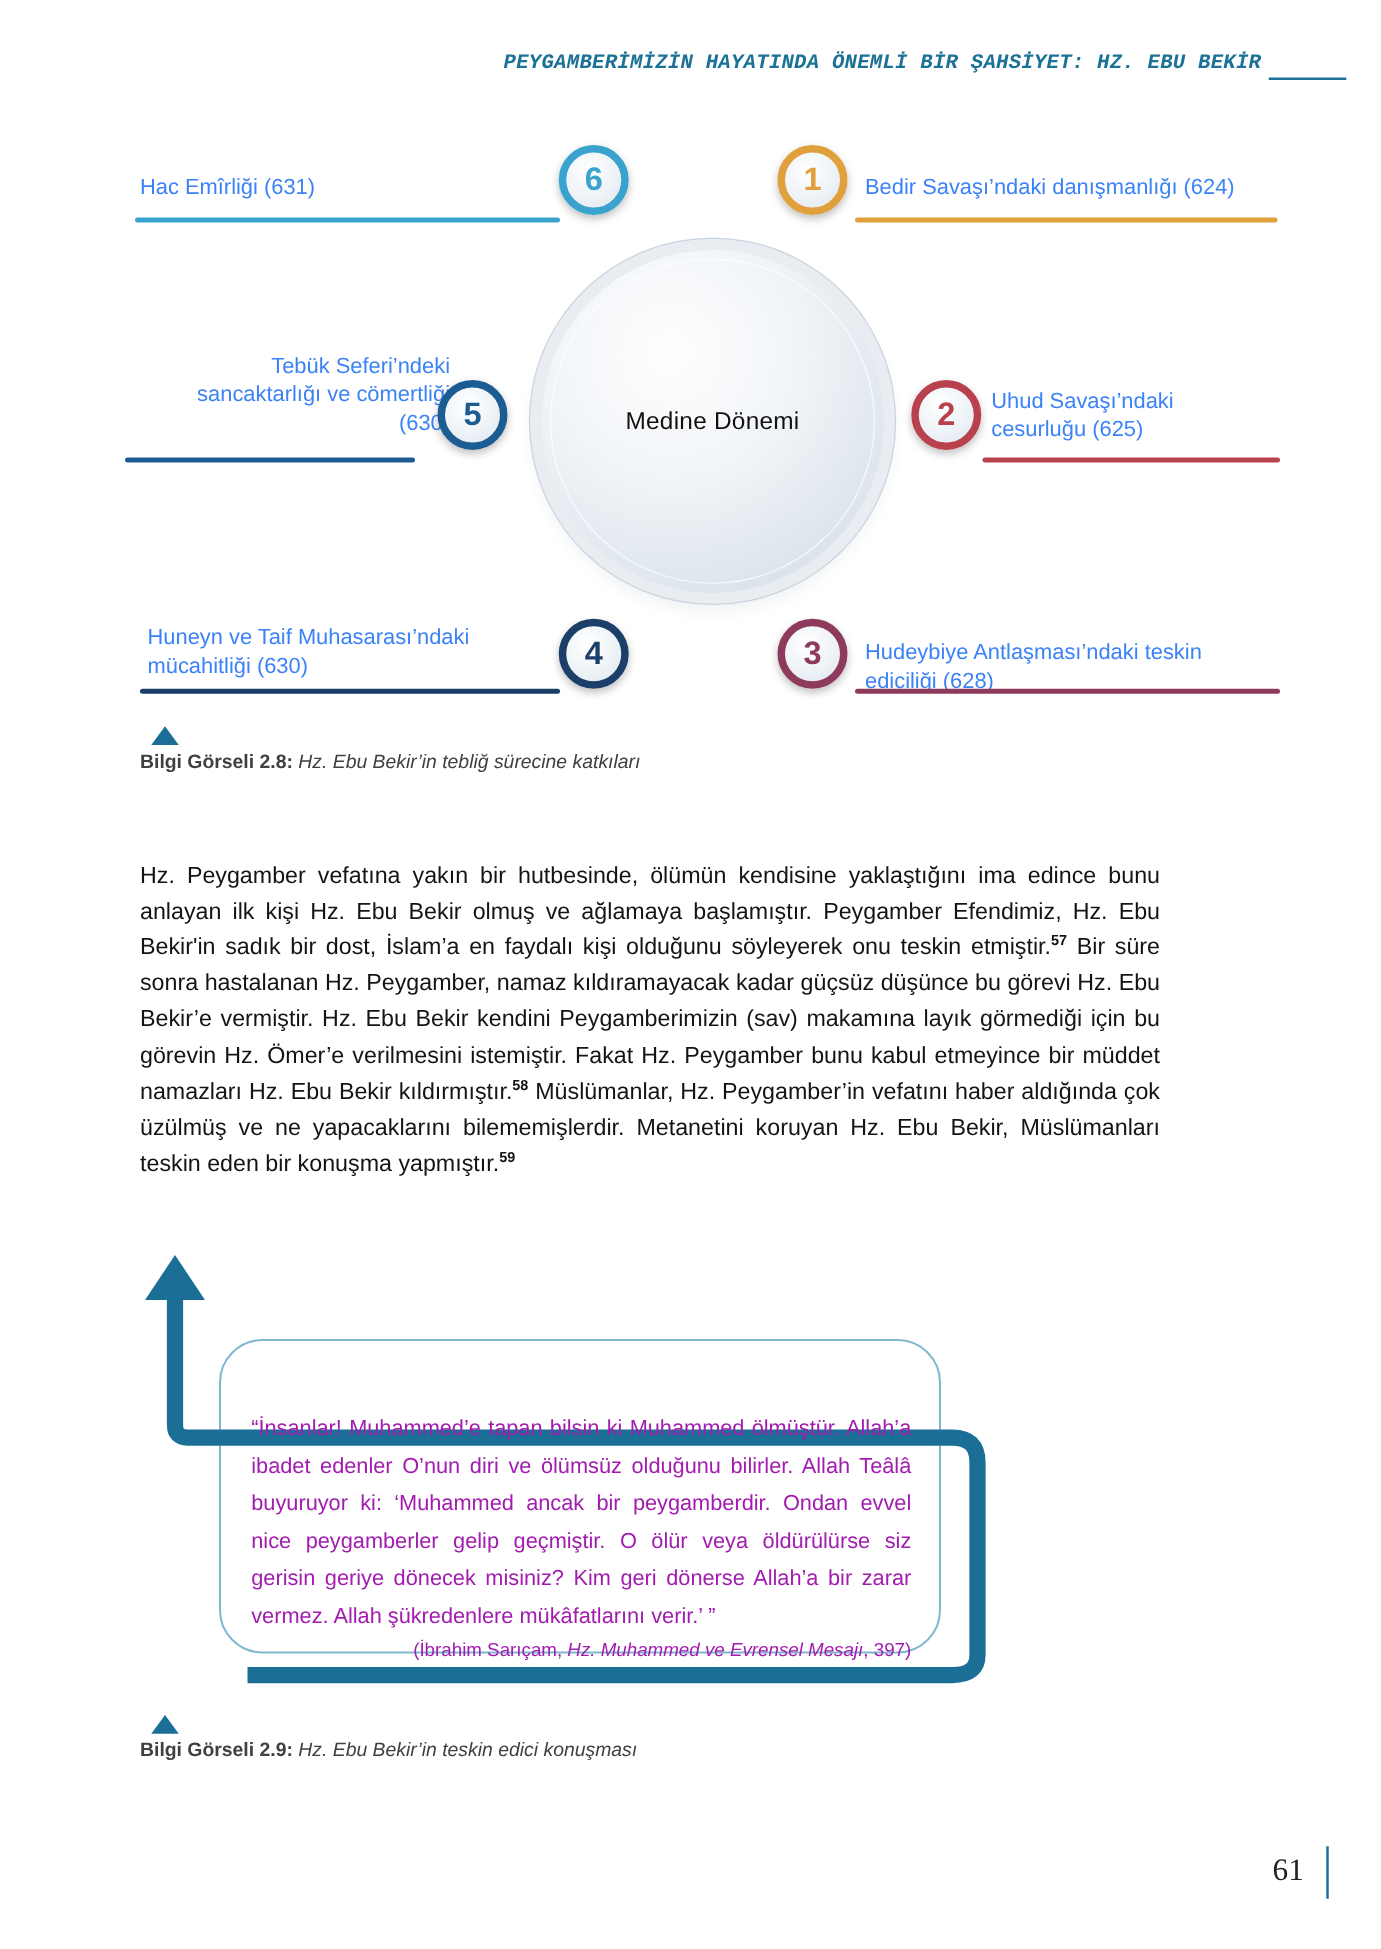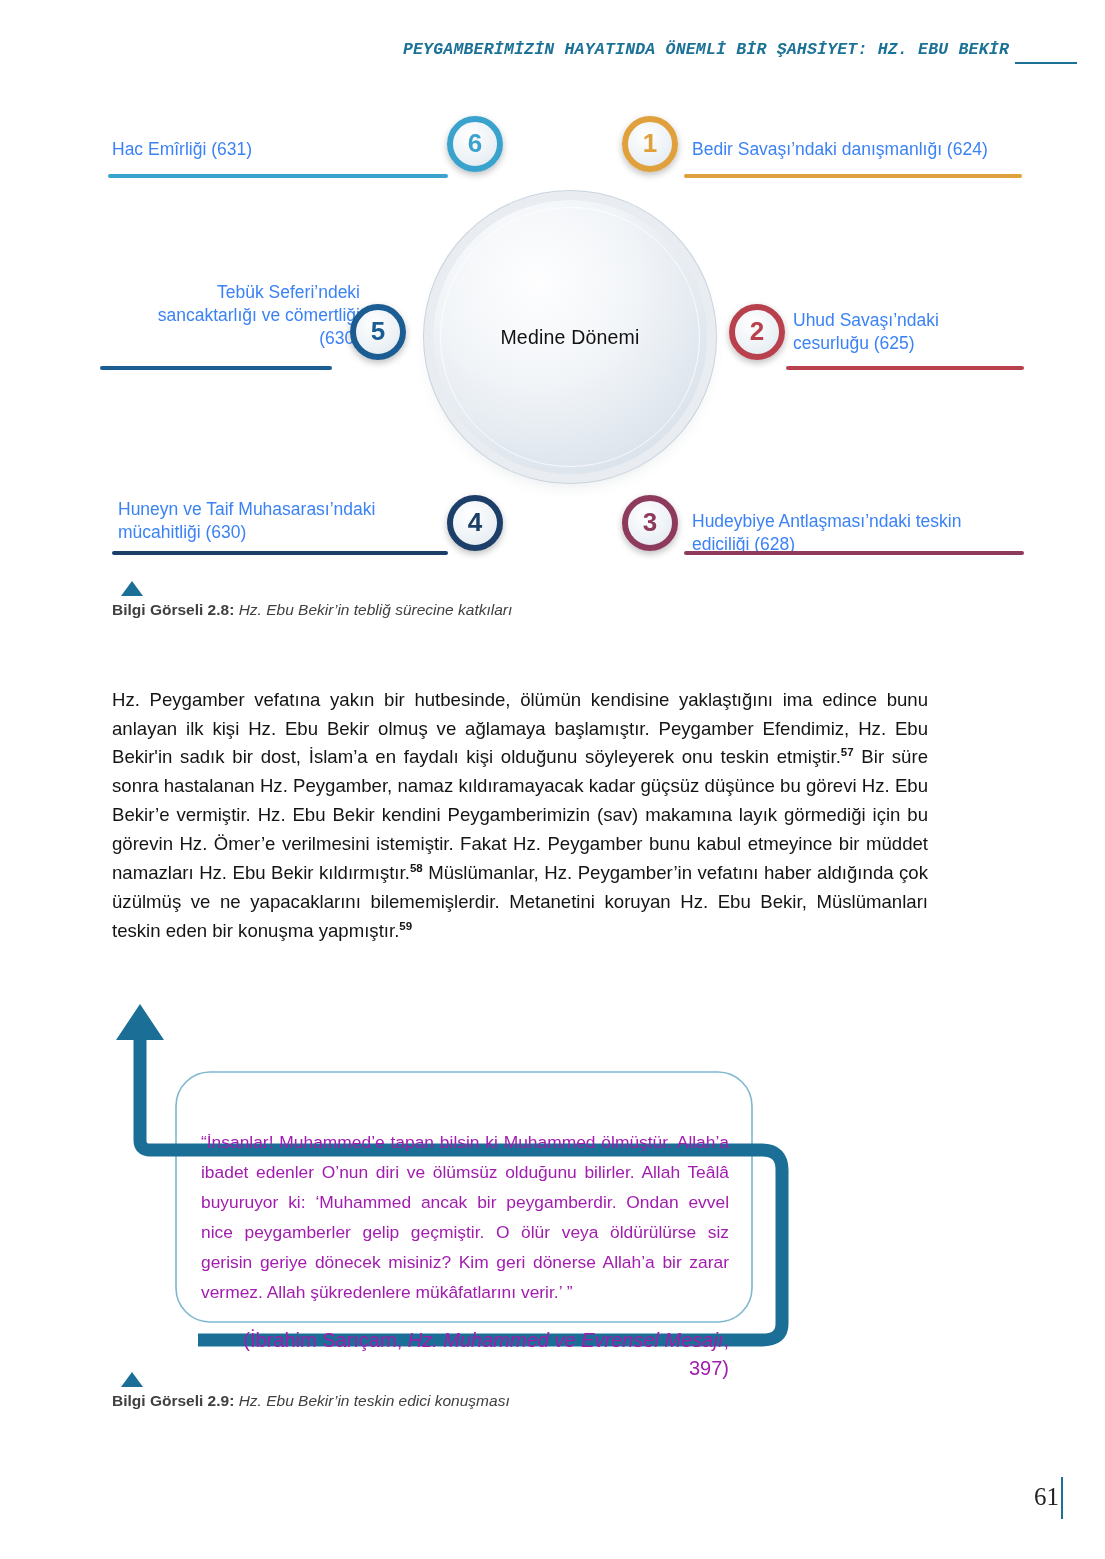--- a/index.html
+++ b/index.html
@@ -87,27 +87,27 @@
 
   
   .callout{ position:absolute; left:110px; top:1000px; width:720px; height:380px; }
   .callout svg{ position:absolute; left:0; top:0; }
   .quote-box{
     position:absolute; left:75px; top:122px; width:560px;
     padding:6px 16px 10px 16px;
     font-size:17.4px; line-height:1.72; text-align:justify; color:#a21caf;
   }
   .quote-src{
-    text-align:right; font-size:20px; margin-top:18px; line-height:1.4;
+    text-align:right; font-size:15px; margin-top:2px; line-height:1.4;
   }
   .quote-src em{ font-style:italic; }
 
   
   .folio{
-    position:absolute; right:46px; bottom:48px;
+    position:absolute; right:62px; bottom:48px;
     font-family:"Liberation Serif", serif; font-size:25px; color:#222;
   }
   .folio-rule{
     position:absolute; right:42px; bottom:40px;
     width:2px; height:42px; background:#1b7296;
   }
 </style>
 </head>
 <body>
 

